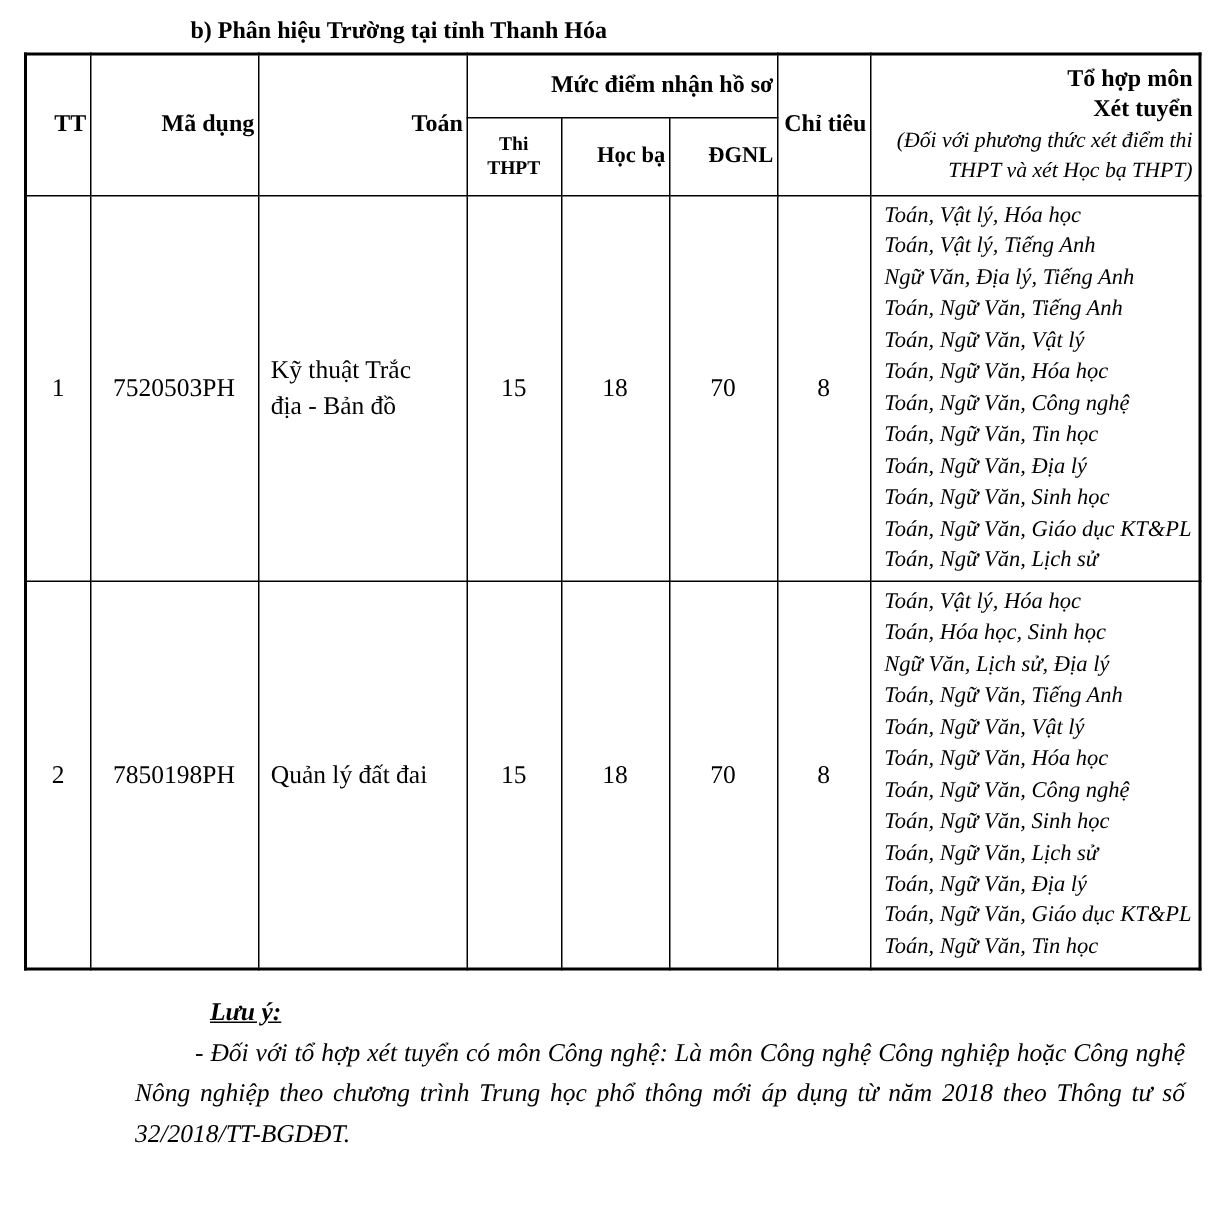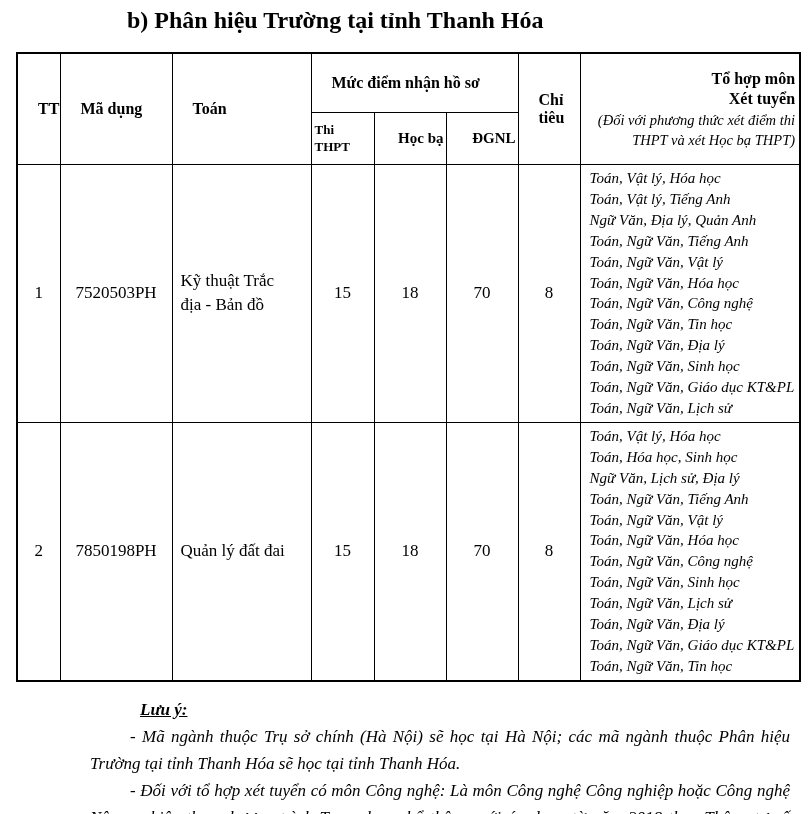--- a/index.html
+++ b/index.html
@@ -6,22 +6,22 @@
   html, body { background: #ffffff; }
   body {
     width: 811px; height: 814px;
     font-family: "Liberation Serif", "DejaVu Serif", serif;
     color: #000;
     overflow: hidden;
   }
   .page { position: relative; width: 811px; height: 814px; background: #fff; }
 
   .title {
-    margin: 9px 0 20px 127px;
-    font-size: 24px;
+    margin: 9px 0 3px 127px;
+    font-size: 16px;
     font-weight: bold;
     line-height: 23px;
   }
 
   table.adm {
     border-collapse: collapse;
     table-layout: fixed;
     margin-left: 16px;
     width: 783px;
     border: 2px solid #000;
@@ -35,22 +35,22 @@
   col.c-ma      { width: 112px; }
   col.c-nganh   { width: 139px; }
   col.c-thi     { width: 63px; }
   col.c-hocba   { width: 72px; }
   col.c-dgnl    { width: 72px; }
   col.c-chitieu { width: 62px; }
   col.c-tohop   { width: 220px; }
 
   tr.h1 { height: 42px; }
   tr.h2 { height: 52px; }
-  th.th-main { font-size: 16px; font-weight: bold; text-align: left; padding: 20px; }
-  th.th-thi  { font-size: 13px; font-weight: bold; text-align: left; line-height: 1.25; padding: 2px 3px; }
+  th.th-main { font-size: 16px; font-weight: bold; text-align: right; padding: 2px; }
+  th.th-thi  { font-size: 13px; font-weight: bold; text-align: center; line-height: 1.25; padding: 2px 3px; }
   th.th-sub  { font-size: 15px; font-weight: bold; text-align: right; padding: 2px; }
   th.th-tohop { text-align: right; padding: 3px 4px; font-weight: normal; }
   .th-line { font-size: 16px; font-weight: bold; line-height: 20px; }
   .th-note { font-size: 14.5px; font-style: italic; font-weight: normal; line-height: 20px; margin-top: 1px; }
 
   tr.row1 { height: 256px; }
   tr.row2 { height: 251px; }
   td.center { text-align: center; font-size: 17px; padding: 2px; }
   td.nganh  { text-align: left; font-size: 17px; padding: 2px 20px 2px 8px; line-height: 24px; }
   td.tohop  { text-align: left; padding: 3px 4px 3px 9px; }
@@ -115,21 +115,21 @@
         <td class="center">1</td>
         <td class="center">7520503PH</td>
         <td class="nganh">Kỹ thuật Trắc địa - Bản đồ</td>
         <td class="center">15</td>
         <td class="center">18</td>
         <td class="center">70</td>
         <td class="center">8</td>
         <td class="tohop">
           <div>Toán, Vật lý, Hóa học</div>
           <div>Toán, Vật lý, Tiếng Anh</div>
-          <div>Ngữ Văn, Địa lý, Quản Anh</div>
+          <div>Ngữ Văn, Địa lý, Tiếng Anh</div>
           <div>Toán, Ngữ Văn, Tiếng Anh</div>
           <div>Toán, Ngữ Văn, Vật lý</div>
           <div>Toán, Ngữ Văn, Hóa học</div>
           <div>Toán, Ngữ Văn, Công nghệ</div>
           <div>Toán, Ngữ Văn, Tin học</div>
           <div>Toán, Ngữ Văn, Địa lý</div>
           <div>Toán, Ngữ Văn, Sinh học</div>
           <div>Toán, Ngữ Văn, Giáo dục KT&amp;PL</div>
           <div>Toán, Ngữ Văn, Lịch sử</div>
         </td>
@@ -155,17 +155,16 @@
           <div>Toán, Ngữ Văn, Địa lý</div>
           <div>Toán, Ngữ Văn, Giáo dục KT&amp;PL</div>
           <div>Toán, Ngữ Văn, Tin học</div>
         </td>
       </tr>
     </tbody>
   </table>
 
   <div class="notes">
     <div class="notes-label">Lưu ý:</div>
-    <p class="note-para">- Mã ngành thuộc Trụ sở chính (Hà Nội) sẽ học tại Hà Nội; các mã ngành thuộc Phân hiệu Trường tại tỉnh Thanh Hóa sẽ học tại tỉnh Thanh Hóa.</p>
     <p class="note-para">- Đối với tổ hợp xét tuyển có môn Công nghệ: Là môn Công nghệ Công nghiệp hoặc Công nghệ Nông nghiệp theo chương trình Trung học phổ thông mới áp dụng từ năm 2018 theo Thông tư số 32/2018/TT-BGDĐT.</p>
   </div>
 
 </div>
 
 </body></html>

